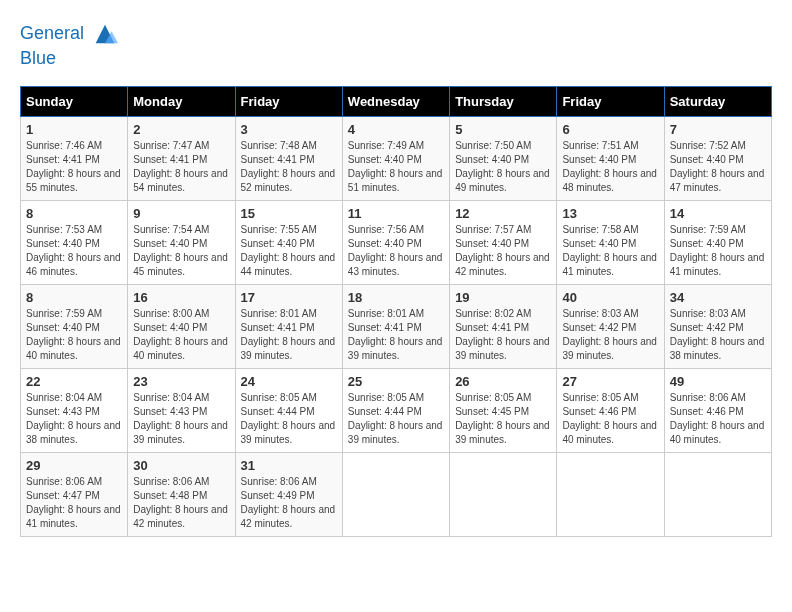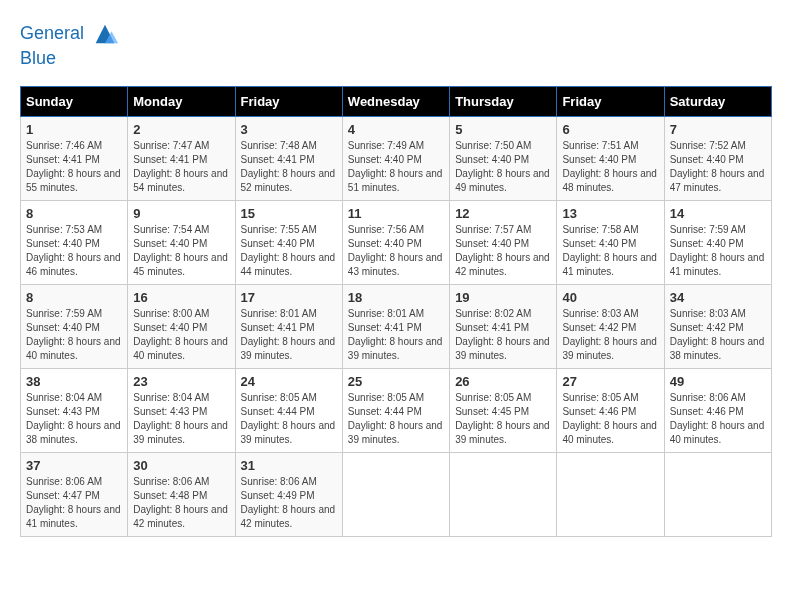--- a/index.html
+++ b/index.html
@@ -291,21 +291,21 @@
         <span class="day-num">34</span>
         <div class="day-info">
           Sunrise: 8:03 AM<br>
           Sunset: 4:42 PM<br>
           Daylight: 8 hours and 38 minutes.
         </div>
       </td>
       </tr>
       <tr>
         <td>
-        <span class="day-num">38</span>
+        <span class="day-num">22</span>
         <div class="day-info">
           Sunrise: 8:04 AM<br>
           Sunset: 4:43 PM<br>
           Daylight: 8 hours and 38 minutes.
         </div>
       </td>
         <td>
         <span class="day-num">23</span>
         <div class="day-info">
           Sunrise: 8:04 AM<br>
@@ -349,21 +349,21 @@
         <span class="day-num">49</span>
         <div class="day-info">
           Sunrise: 8:06 AM<br>
           Sunset: 4:46 PM<br>
           Daylight: 8 hours and 40 minutes.
         </div>
       </td>
       </tr>
       <tr>
         <td>
-        <span class="day-num">37</span>
+        <span class="day-num">29</span>
         <div class="day-info">
           Sunrise: 8:06 AM<br>
           Sunset: 4:47 PM<br>
           Daylight: 8 hours and 41 minutes.
         </div>
       </td>
         <td>
         <span class="day-num">30</span>
         <div class="day-info">
           Sunrise: 8:06 AM<br>

